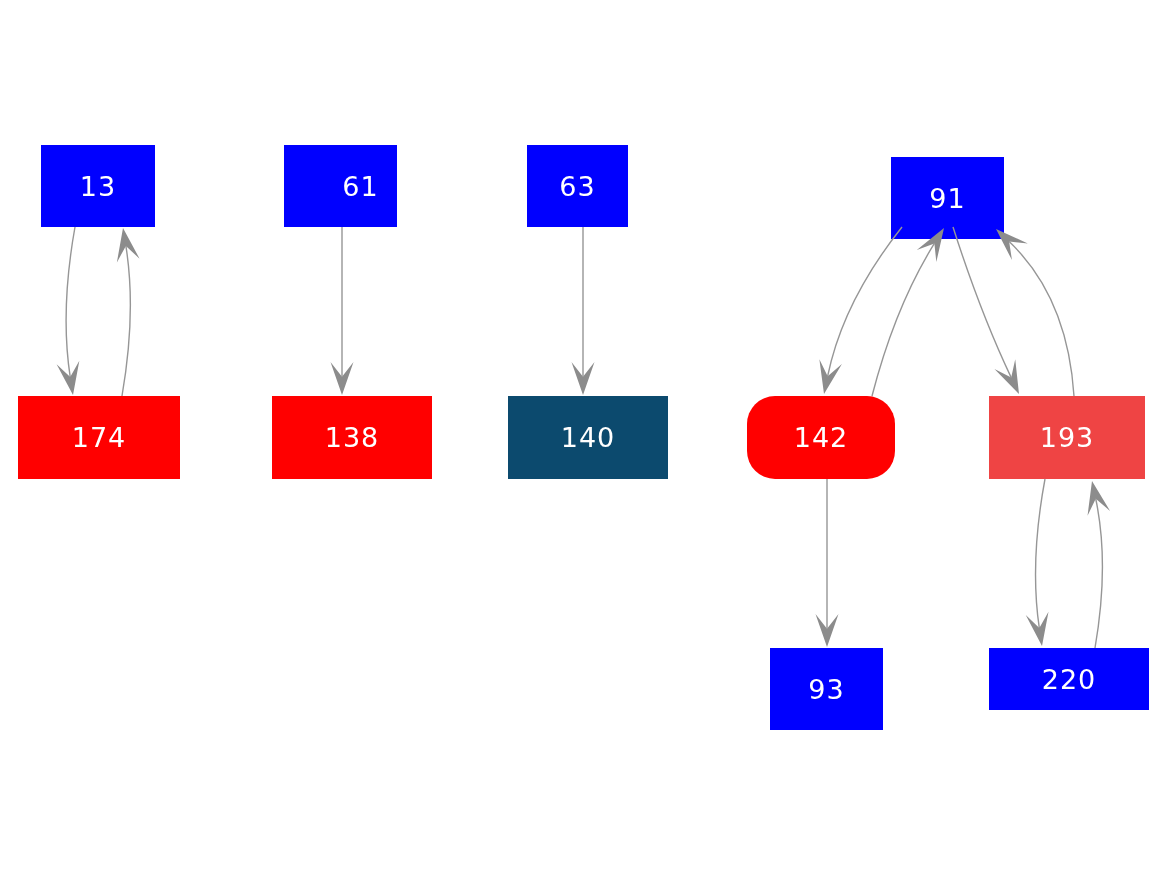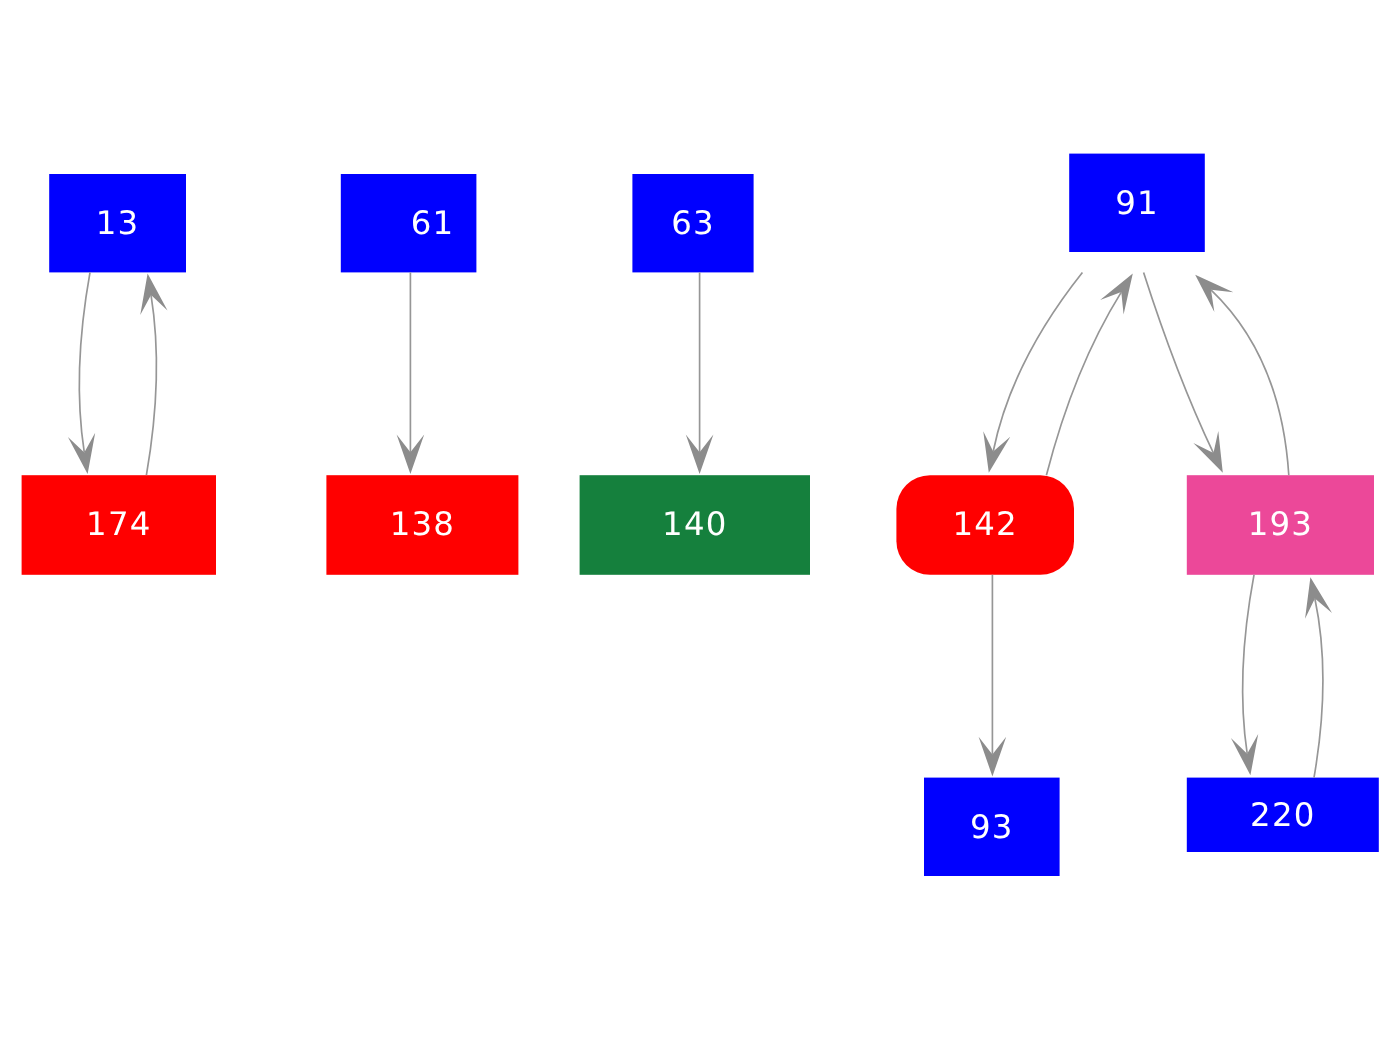--- a/index.html
+++ b/index.html
@@ -52,30 +52,30 @@
       </div>
       <div class="node" style="left: 284px; top: 145px; width: 113px; height: 82px; background: rgb(0, 0, 255); padding-left: 40px;">
         <span class="label">61</span>
       </div>
       <div class="node" style="left: 272px; top: 396px; width: 160px; height: 83px; background: rgb(255, 0, 0);">
         <span class="label">138</span>
       </div>
       <div class="node" style="left: 527px; top: 145px; width: 101px; height: 82px; background: rgb(0, 0, 255);">
         <span class="label">63</span>
       </div>
-      <div class="node" style="left: 483px; top: 396px; width: 192px; height: 83px; background: #15803d;">
+      <div class="node" style="left: 508px; top: 396px; width: 160px; height: 83px; background: #0c4a6e;">
         <span class="label">140</span>
       </div>
-      <div class="node" style="left: 891px; top: 128px; width: 113px; height: 82px; background: rgb(0, 0, 255);">
+      <div class="node" style="left: 891px; top: 157px; width: 113px; height: 82px; background: rgb(0, 0, 255);">
         <span class="label">91</span>
       </div>
       <div class="node" style="left: 747px; top: 396px; width: 148px; height: 83px; background: rgb(255, 0, 0); border-radius: 28px;">
         <span class="label">142</span>
       </div>
-      <div class="node" style="left: 989px; top: 396px; width: 156px; height: 83px; background: #ec4899;">
+      <div class="node" style="left: 989px; top: 396px; width: 156px; height: 83px; background: #ef4444;">
         <span class="label">193</span>
       </div>
       <div class="node" style="left: 770px; top: 648px; width: 113px; height: 82px; background: rgb(0, 0, 255);">
         <span class="label">93</span>
       </div>
       <div class="node" style="left: 989px; top: 648px; width: 160px; height: 62px; background: rgb(0, 0, 255);">
         <span class="label">220</span>
       </div>
     </div>
   <svg id="edges-layer" width="1167" height="875" viewBox="0 0 1167 875" xmlns="http://www.w3.org/2000/svg">

